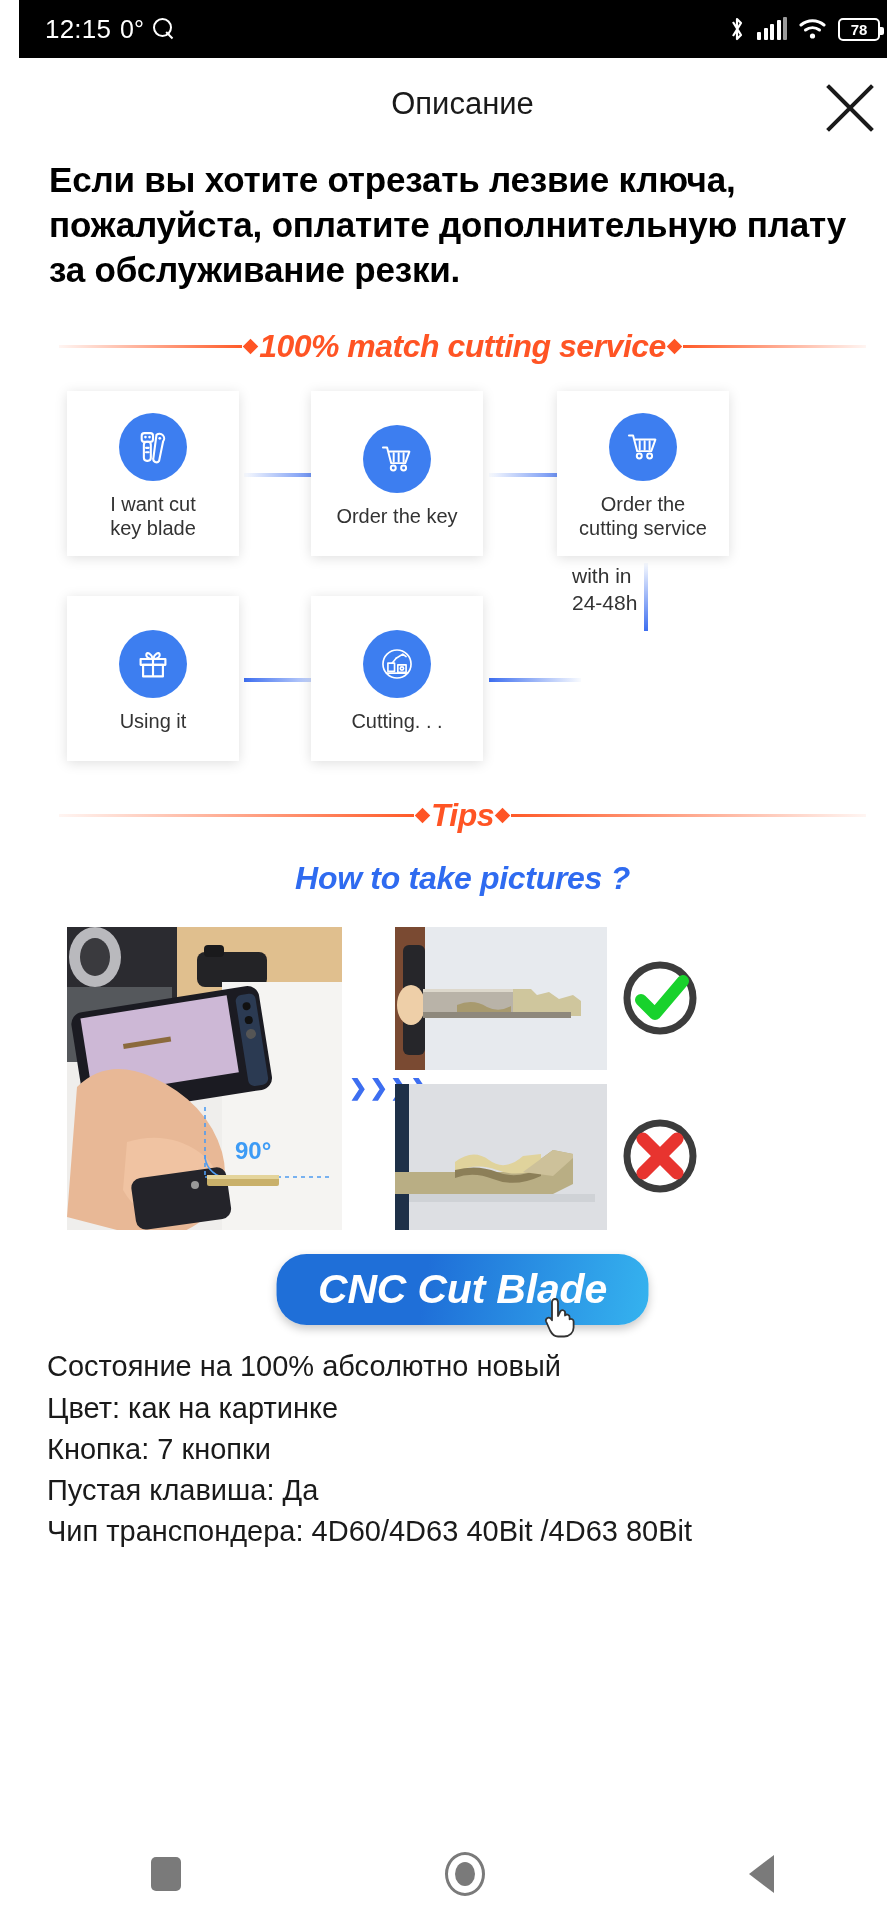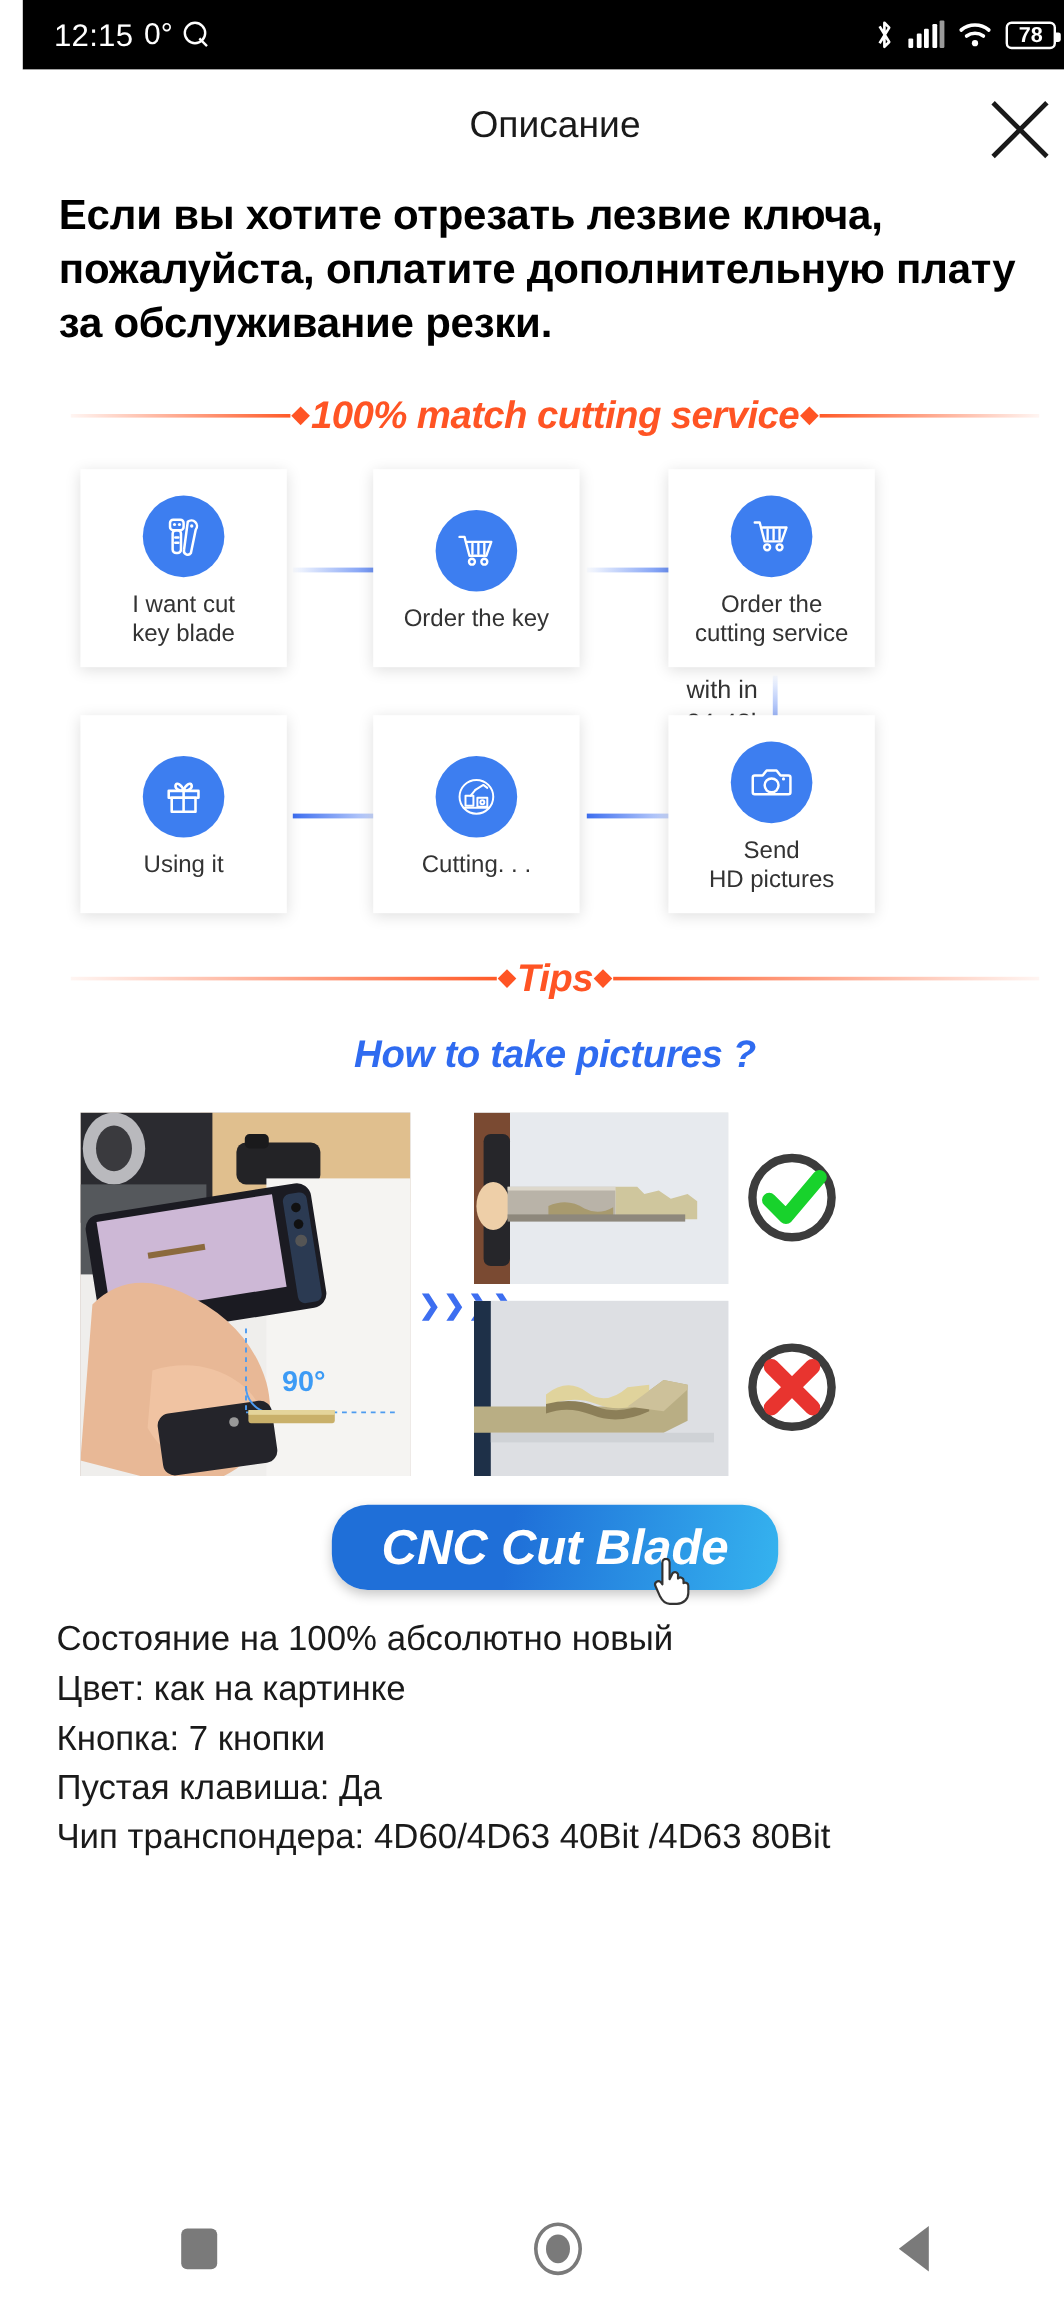--- a/index.html
+++ b/index.html
@@ -41,21 +41,21 @@
   .wifi { width:27px; height:22px; }
   .battery {
     position:relative; width:42px; height:23px;
     border:2.4px solid #fff; border-radius:5px;
     display:flex; align-items:center; justify-content:center;
   }
   .battery::after{
     content:""; position:absolute; right:-6px; top:7px;
     width:4px; height:8px; background:#fff; border-radius:0 2px 2px 0;
   }
-  .battery span { font-size:18px; font-weight:700; color:#fff; line-height:1; }
+  .battery span { font-size:15px; font-weight:700; color:#fff; line-height:1; }
 
   
   .titlebar {
     position:relative; height:92px; background:#fff;
     display:flex; align-items:center; justify-content:center;
   }
   .titlebar .title { font-size:31px; color:#1a1a1a; font-weight:400; }
   .close-btn {
     position:absolute; right:28px; top:22px;
     width:56px; height:56px; cursor:pointer;
@@ -349,32 +349,20 @@
                 <rect x="12" y="22" width="8" height="10"></rect>
                 <rect x="24" y="24" width="10" height="9"></rect>
                 <circle cx="29" cy="28.5" r="2"></circle>
                 <path d="M10 34 h26"></path>
               </g>
             </svg>
           </span>
           <span class="lbl">Cutting. . .</span>
         </div>
 
-        <div class="card c3">
-          <span class="circ">
-            <svg viewBox="0 0 46 46" width="38" height="38">
-              <g fill="none" stroke="#fff" stroke-width="2.5" stroke-linejoin="round">
-                <path d="M6 16 h8 l4 -5 h10 l4 5 h8 a2 2 0 0 1 2 2 v15 a2 2 0 0 1 -2 2 H6 a2 2 0 0 1 -2 -2 V18 a2 2 0 0 1 2 -2 z"></path>
-                <circle cx="23" cy="26" r="7"></circle>
-                <circle cx="35" cy="19.5" r="1.6" fill="#fff" stroke="none"></circle>
-              </g>
-            </svg>
-          </span>
-          <span class="lbl">Send<br>HD pictures</span>
-        </div>
       </div>
     </div>
 
     <div class="div-head">
       <span class="dl-line left"></span>
       <span class="dl-dia"></span>
       <span class="dl-text small">Tips</span>
       <span class="dl-dia"></span>
       <span class="dl-line right"></span>
     </div>

